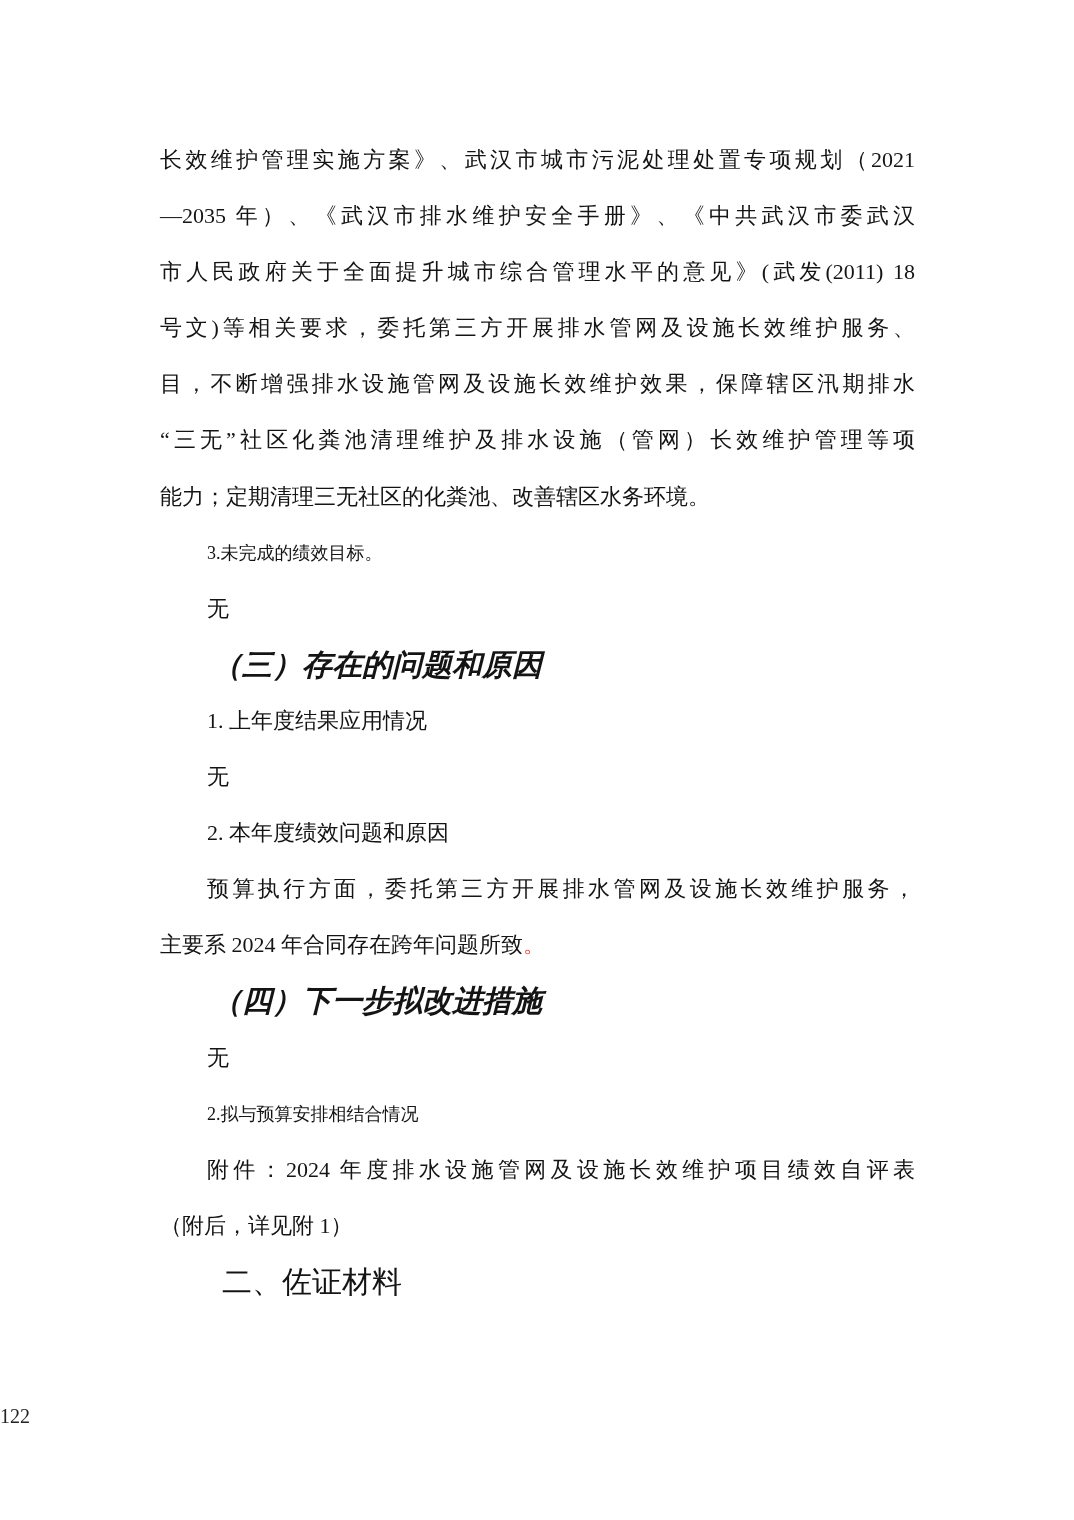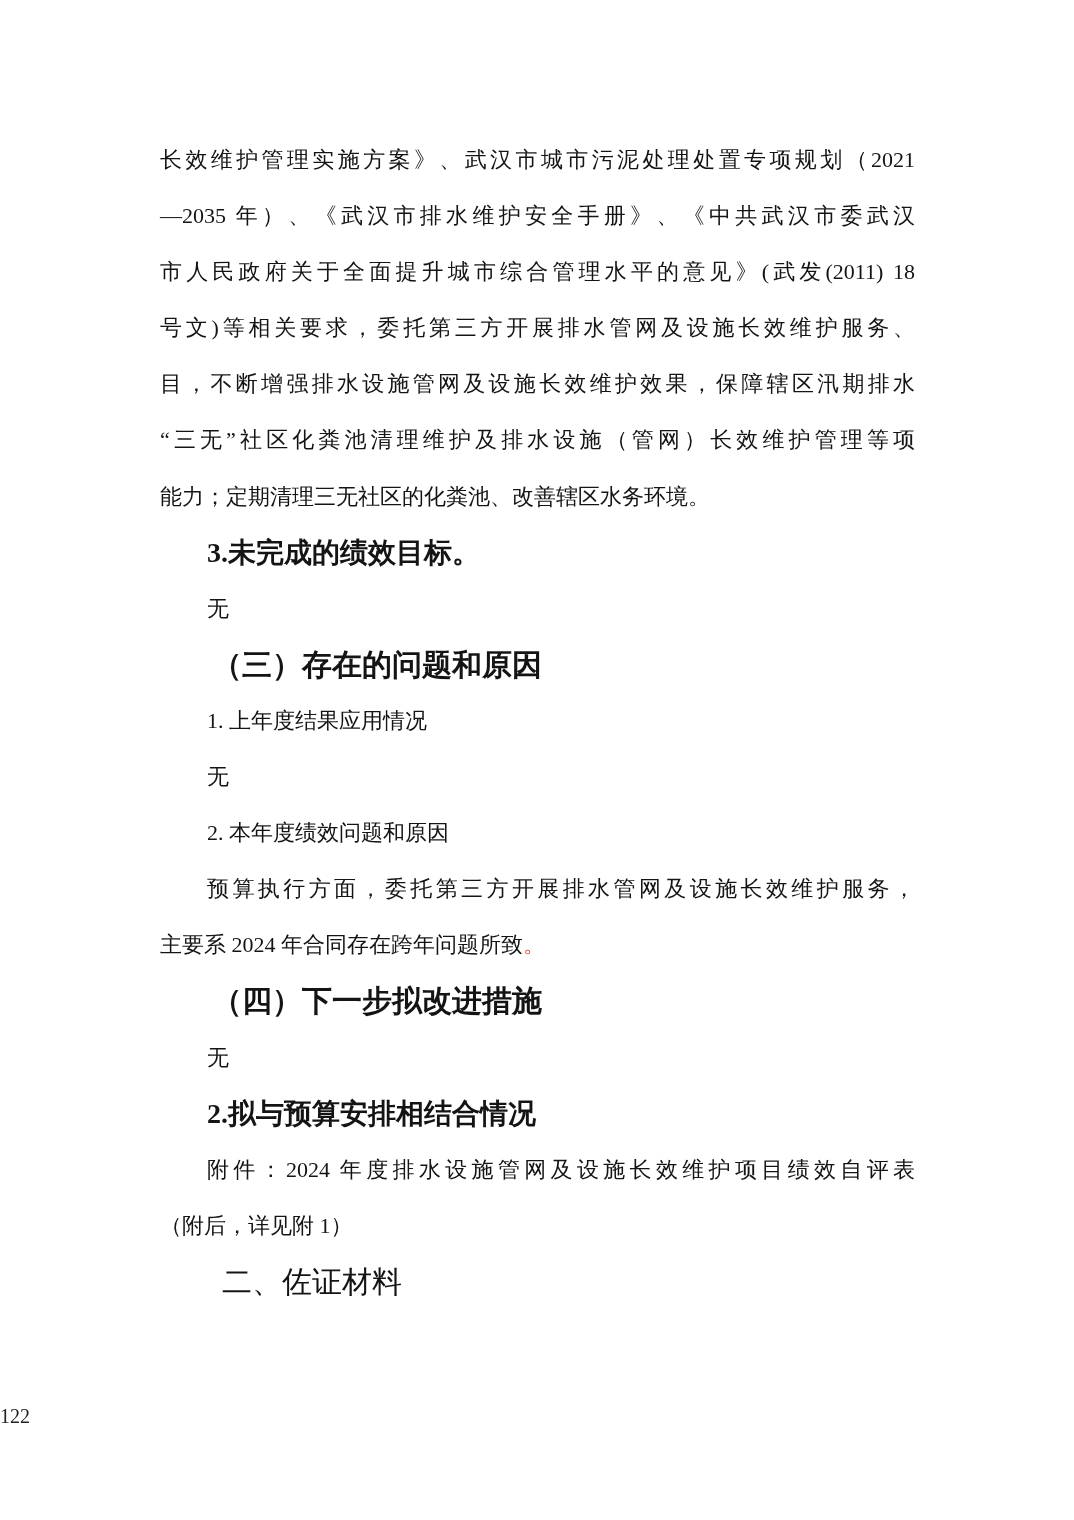--- a/index.html
+++ b/index.html
@@ -21,23 +21,23 @@
     line-height: 56.1px;
     font-size: 22px;
     white-space: pre-wrap;
     box-sizing: border-box;
   }
   
   .j { text-align: justify; text-align-last: justify; }
   
   .ind { padding-left: 47px; }
   
-  .sub { padding-left: 47px; font-weight: 700; font-size: 28px; }
+  .sub { padding-left: 47px; font-weight: 400; font-size: 18px; }
   
-  .h { padding-left: 52px; font-weight: 700; font-size: 30px; }
+  .h { padding-left: 52px; font-weight: 700; font-size: 30px; font-style: italic; }
   
   .t2 { padding-left: 62px; font-size: 30px; }
   .red { color: #e14034; }
   .pagenum {
     position: absolute;
     left: 0; top: 1400px;
     width: 100%;
     text-align: left;
     font-size: 20px;
     line-height: 32px;

